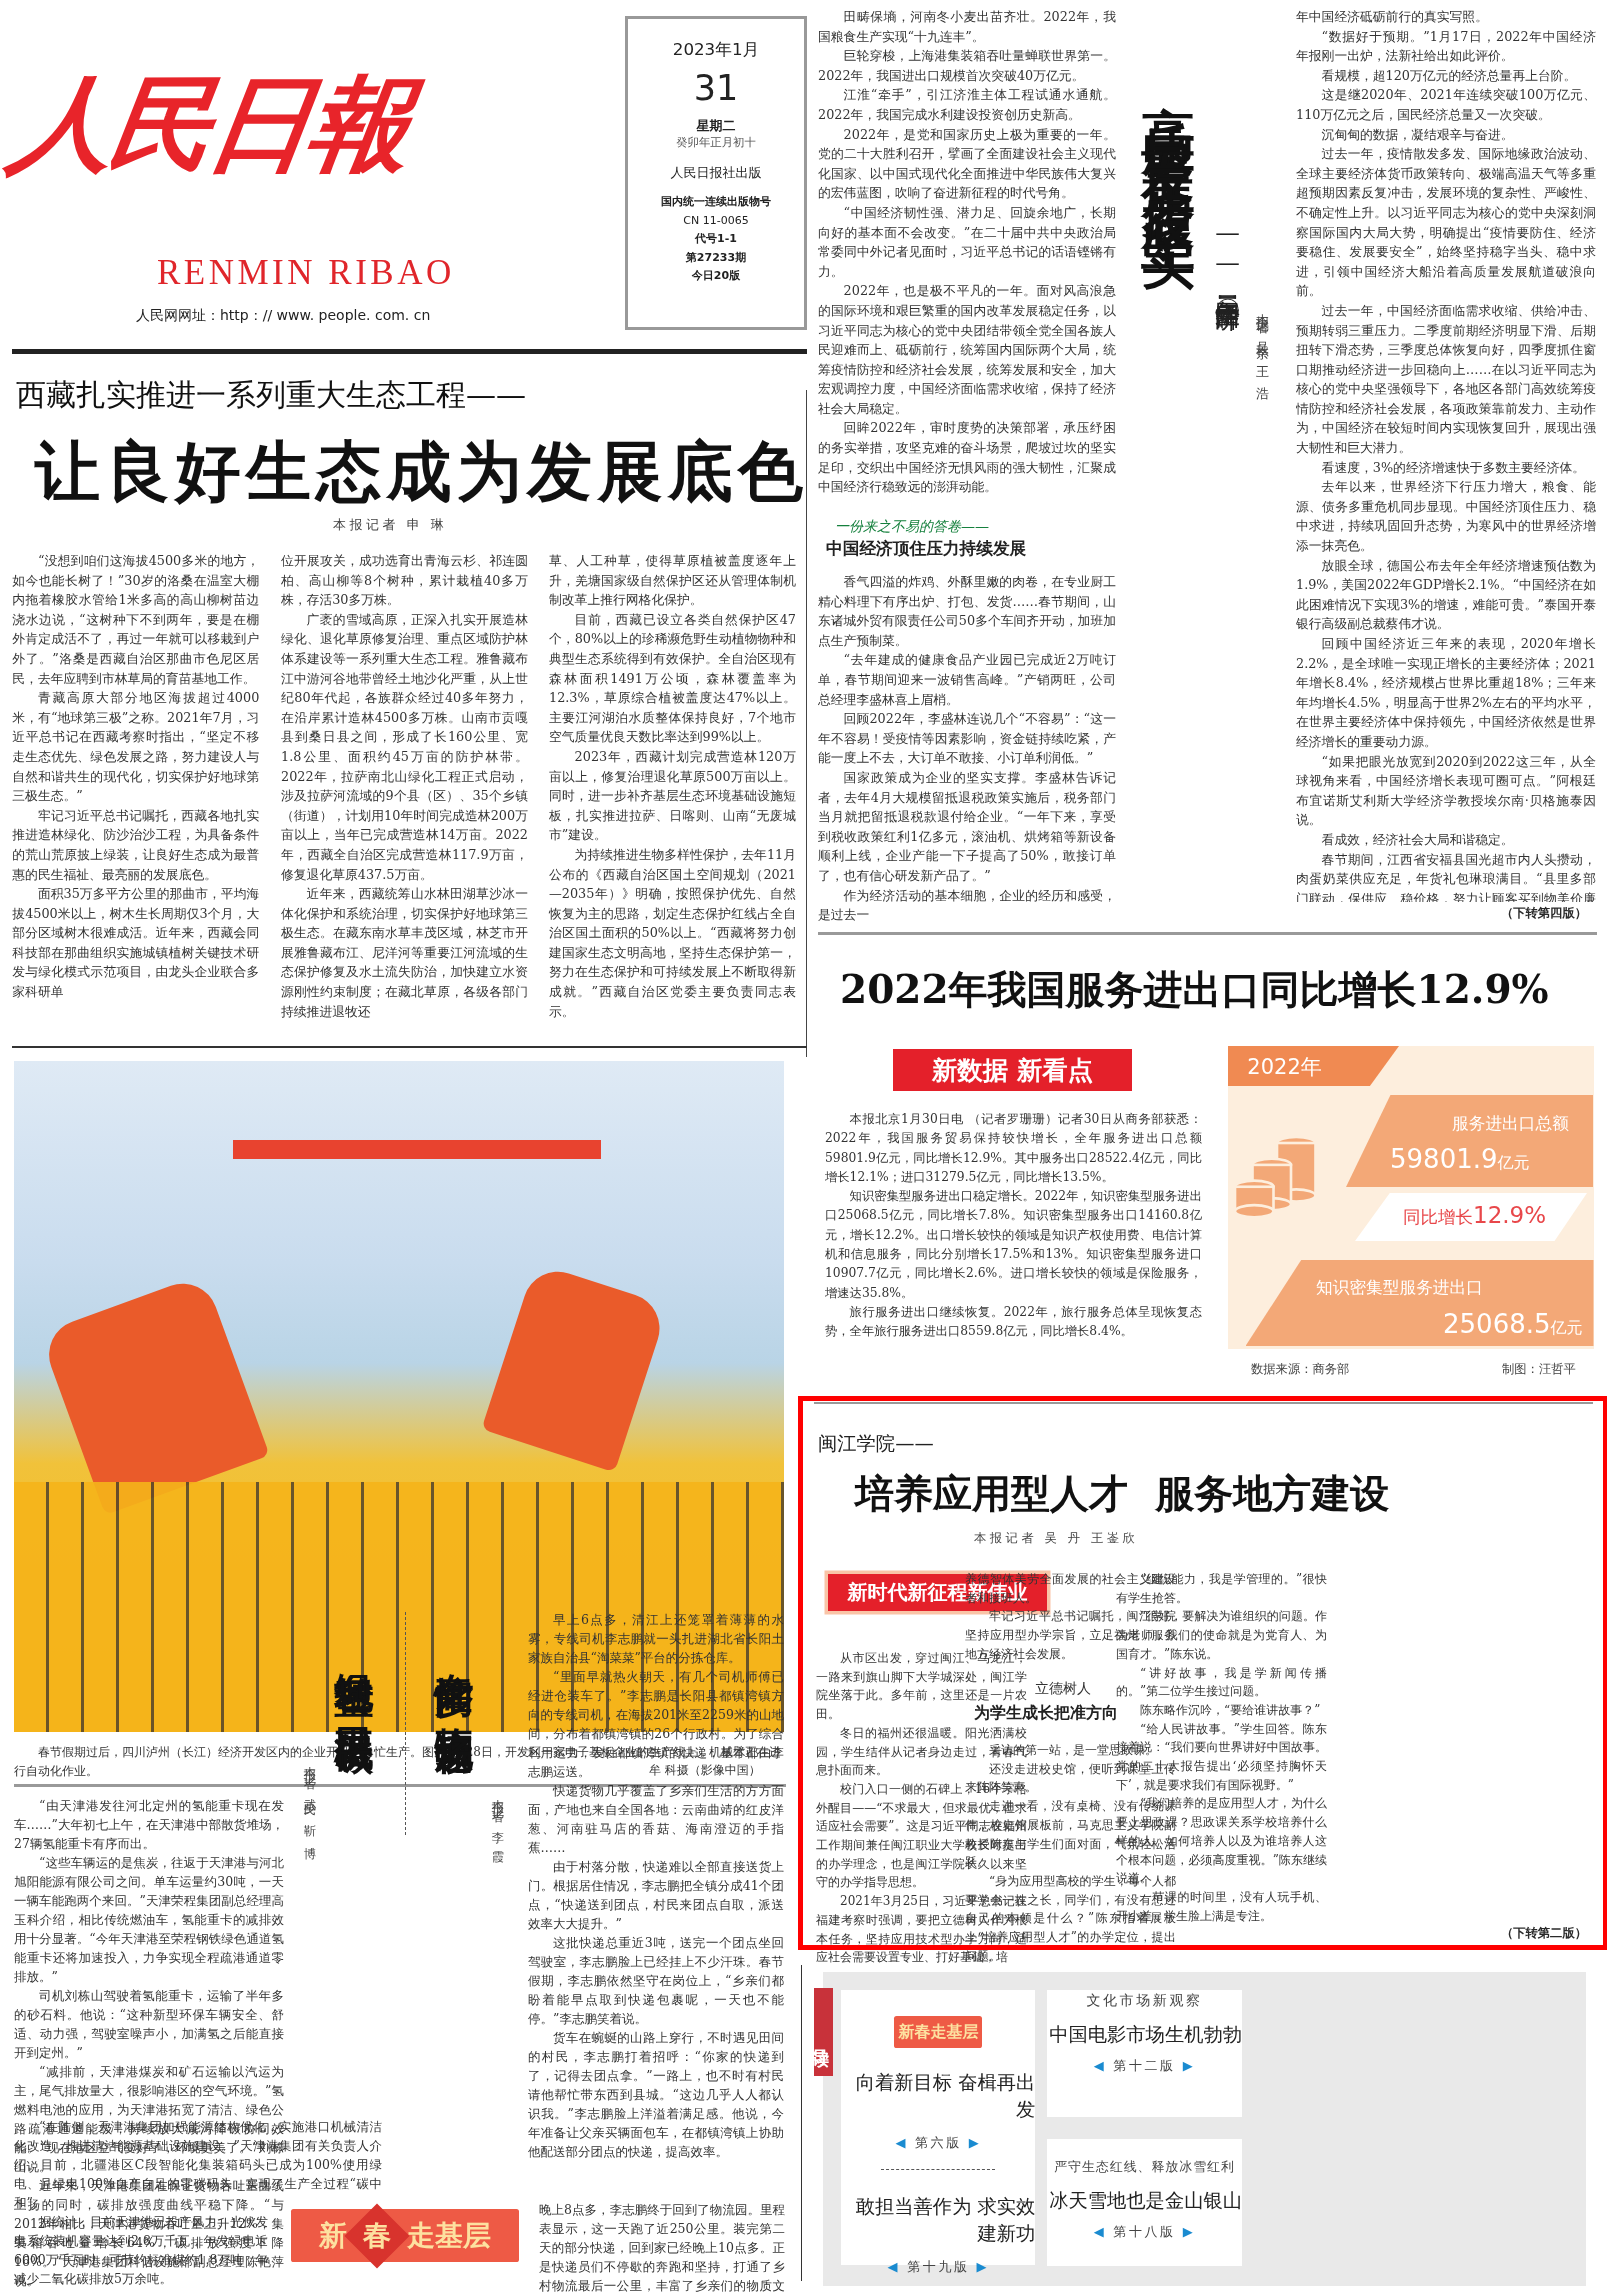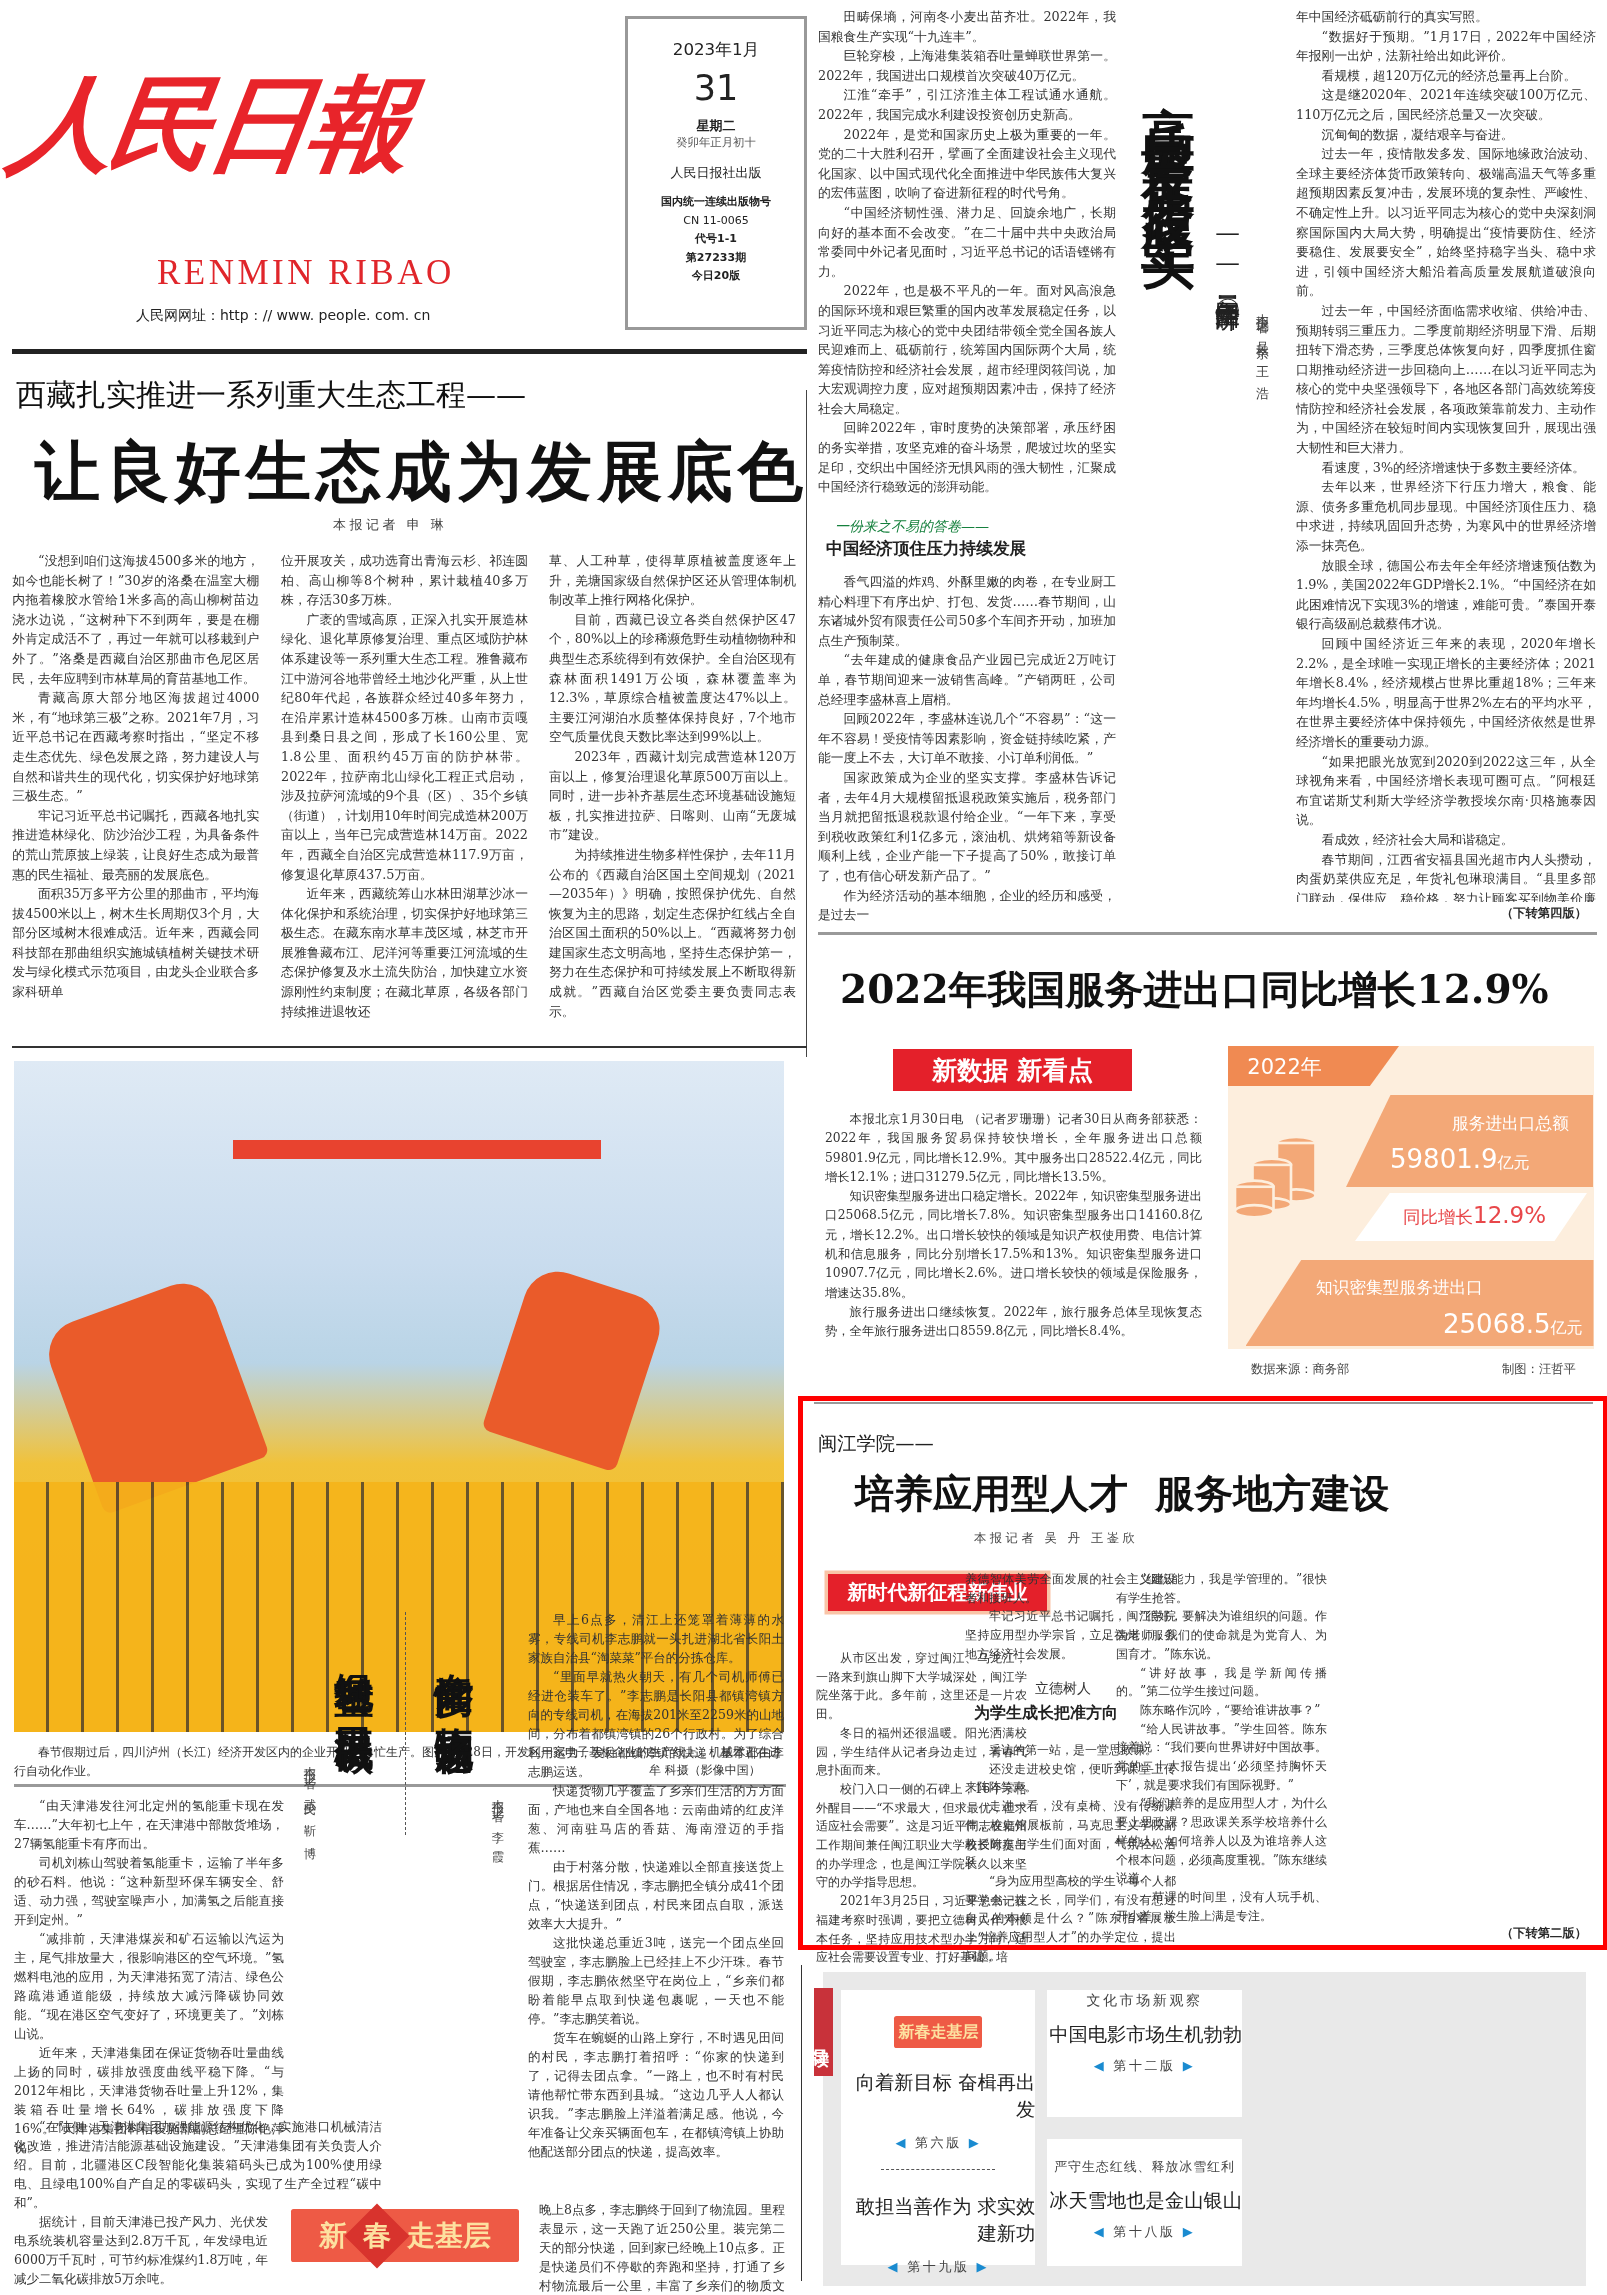--- a/index.html
+++ b/index.html
@@ -85,21 +85,21 @@
 </div>
 <div class="abs vline" style="left:806px;top:390px;width:0.9px;height:667px"></div>
 <div class="abs" style="left:12.3px;top:1046px;width:795px;height:1.8px;background:#333"></div>
 
 <div class="abs txt" style="left:818px;top:7px;width:298px;height:502px;overflow:hidden">
   <p>田畴保墒，河南冬小麦出苗齐壮。2022年，我国粮食生产实现“十九连丰”。</p>
     <p>巨轮穿梭，上海港集装箱吞吐量蝉联世界第一。2022年，我国进出口规模首次突破40万亿元。</p>
     <p>江淮“牵手”，引江济淮主体工程试通水通航。2022年，我国完成水利建设投资创历史新高。</p>
     <p>2022年，是党和国家历史上极为重要的一年。党的二十大胜利召开，擘画了全面建设社会主义现代化国家、以中国式现代化全面推进中华民族伟大复兴的宏伟蓝图，吹响了奋进新征程的时代号角。</p>
     <p>“中国经济韧性强、潜力足、回旋余地广，长期向好的基本面不会改变。”在二十届中共中央政治局常委同中外记者见面时，习近平总书记的话语铿锵有力。</p>
-    <p>2022年，也是极不平凡的一年。面对风高浪急的国际环境和艰巨繁重的国内改革发展稳定任务，以习近平同志为核心的党中央团结带领全党全国各族人民迎难而上、砥砺前行，统筹国内国际两个大局，统筹疫情防控和经济社会发展，超市经理闵筱闫说，加大宏观调控力度，应对超预期因素冲击，保持了经济社会大局稳定。</p>
+    <p>2022年，也是极不平凡的一年。面对风高浪急的国际环境和艰巨繁重的国内改革发展稳定任务，以习近平同志为核心的党中央团结带领全党全国各族人民迎难而上、砥砺前行，统筹国内国际两个大局，统筹疫情防控和经济社会发展，统筹发展和安全，加大宏观调控力度，中国经济面临需求收缩，保持了经济社会大局稳定。</p>
     <p>回眸2022年，审时度势的决策部署，承压纾困的务实举措，攻坚克难的奋斗场景，爬坡过坎的坚实足印，交织出中国经济无惧风雨的强大韧性，汇聚成中国经济行稳致远的澎湃动能。</p>
 </div>
 <div class="abs vt bighead" style="left:1137px;top:61px;font-size:54px;line-height:63px;letter-spacing:16px">高质量发展步履坚实</div>
 <div class="abs vt serif" style="left:1211px;top:218px;font-size:24.6px;color:#222;letter-spacing:0.9px">——二〇二二年中国经济回眸</div>
 <div class="abs vt serif" style="left:1253px;top:303px;font-size:13px;color:#444;letter-spacing:2.6px">本报记者  吴秋余  王  浩</div>
 <div class="abs serif" style="left:835px;top:518px;font-size:14px;font-style:italic;color:#15803d">一份来之不易的答卷——</div>
 <div class="abs sans" style="left:826px;top:537px;font-size:16.7px;font-weight:bold;color:#222">中国经济顶住压力持续发展</div>
 <div class="abs txt" style="left:818px;top:572px;width:298px;height:368px;overflow:hidden">
   <p>香气四溢的炸鸡、外酥里嫩的肉卷，在专业厨工精心料理下有序出炉、打包、发货……春节期间，山东诸城外贸有限责任公司50多个车间齐开动，加班加点生产预制菜。</p>
     <p>“去年建成的健康食品产业园已完成近2万吨订单，春节期间迎来一波销售高峰。”产销两旺，公司总经理李盛林喜上眉梢。</p>
@@ -166,20 +166,21 @@
   <div style="position:absolute;left:53px;top:237px;width:175px;height:193px;background:#ea5b2a;border-radius:35px 35px 8.8px 8.8px;transform:rotate(-20deg)"></div>
   <div style="position:absolute;left:491px;top:219px;width:140px;height:175px;background:#ea5b2a;border-radius:35px 35px 8.8px 8.8px;transform:rotate(18deg)"></div>
   <div style="position:absolute;left:0;top:421px;width:770px;height:250px;background:repeating-linear-gradient(90deg,#f6b41a 0 32px,#5b4a2a 32px 35px),#f6b41a;opacity:.9"></div>
 </div>
 <div class="abs serif" style="left:14px;top:1743px;width:772px;font-size:12px;line-height:19.3px;color:#333;text-indent:2em">春节假期过后，四川泸州（长江）经济开发区内的企业开足马力忙生产。图为1月28日，开发区一家电子基板企业的生产线上，机械臂正在进行自动化作业。</div>
 <div class="abs sans" style="left:649px;top:1762px;font-size:12px;color:#333">牟  科摄（影像中国）</div>
 <div class="abs hr" style="left:14px;top:1784px;width:772px"></div>
 
 <div class="abs txt" style="left:14px;top:1796px;width:270px;font-size:12.5px;line-height:19px">
   <p>“由天津港发往河北定州的氢能重卡现在发车……”大年初七上午，在天津港中部散货堆场，27辆氢能重卡有序而出。</p>
+    <p>“这些车辆运的是焦炭，往返于天津港与河北旭阳能源有限公司之间。单车运量约30吨，一天一辆车能跑两个来回。”天津荣程集团副总经理高玉科介绍，相比传统燃油车，氢能重卡的减排效用十分显著。“今年天津港至荣程钢铁绿色通道氢能重卡还将加速投入，力争实现全程疏港通道零排放。”</p>
     <p>司机刘栋山驾驶着氢能重卡，运输了半年多的砂石料。他说：“这种新型环保车辆安全、舒适、动力强，驾驶室噪声小，加满氢之后能直接开到定州。”</p>
     <p>“减排前，天津港煤炭和矿石运输以汽运为主，尾气排放量大，很影响港区的空气环境。”氢燃料电池的应用，为天津港拓宽了清洁、绿色公路疏港通道能级，持续放大减污降碳协同效能。“现在港区空气变好了，环境更美了。”刘栋山说。</p>
     <p>近年来，天津港集团在保证货物吞吐量曲线上扬的同时，碳排放强度曲线平稳下降。“与2012年相比，天津港货物吞吐量上升12%，集装箱吞吐量增长64%，碳排放强度下降16%。”天津港集团科信设施部副总经理陈艳萍说。</p>
 </div>
 <div class="abs txt" style="left:14px;top:2117px;width:368px;font-size:12.5px;line-height:19px">
   <p>“在陆侧，天津港集团加强能源结构优化，实施港口机械清洁化改造，推进清洁能源基础设施建设。”天津港集团有关负责人介绍。目前，北疆港区C段智能化集装箱码头已成为100%使用绿电、且绿电100%自产自足的零碳码头，实现了生产全过程“碳中和”。</p>
 </div>
 <div class="abs txt" style="left:14px;top:2212px;width:254px;font-size:12.5px;line-height:19px">
   <p>据统计，目前天津港已投产风力、光伏发电系统装机容量达到2.8万千瓦，年发绿电近6000万千瓦时，可节约标准煤约1.8万吨，年减少二氧化碳排放5万余吨。</p>
 </div>

